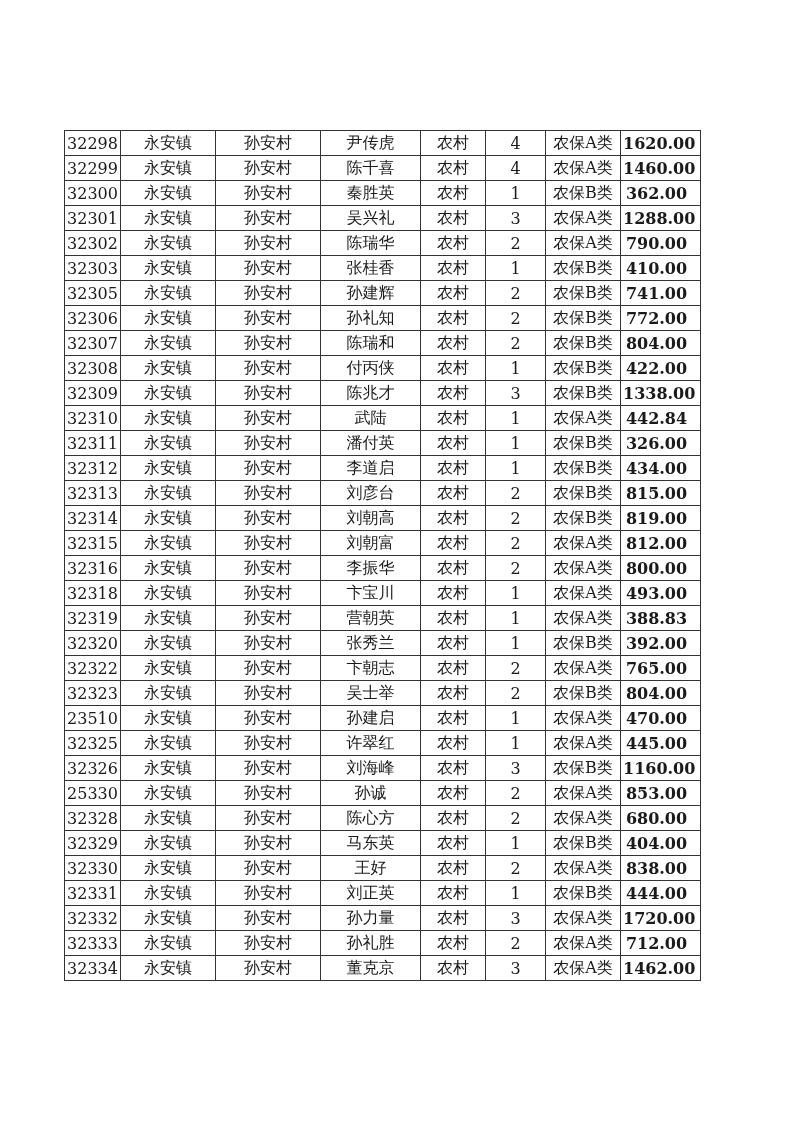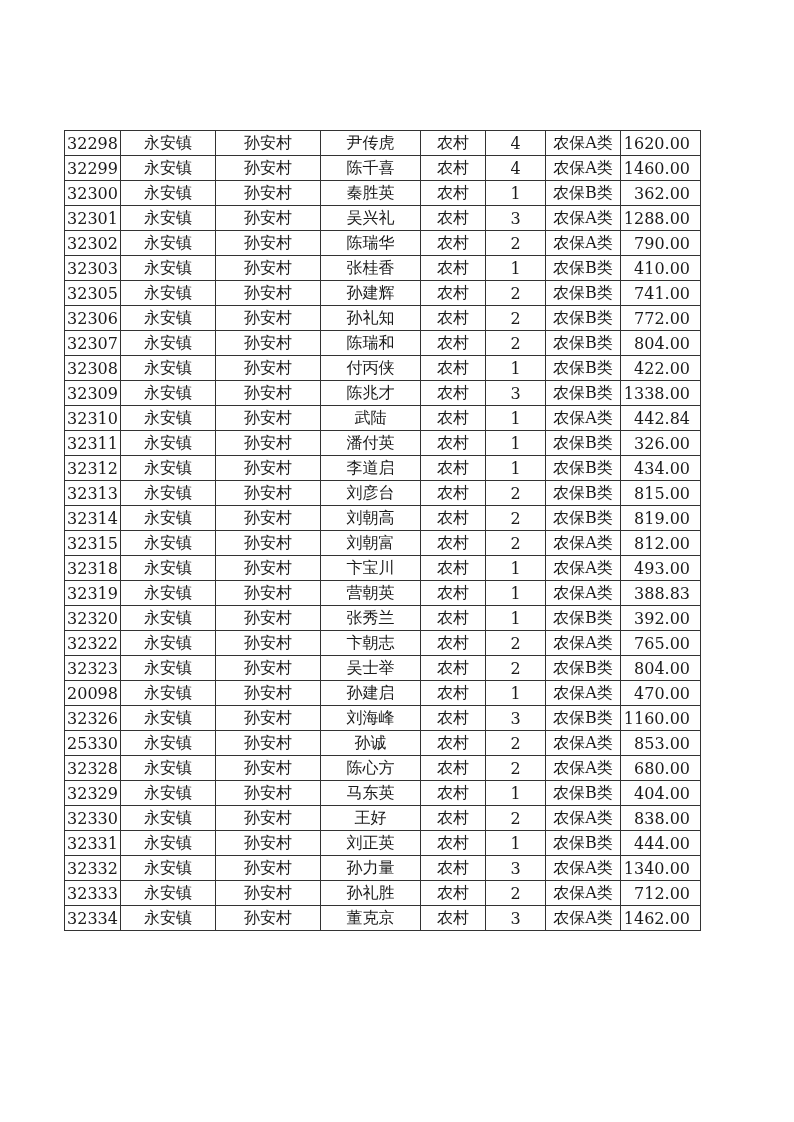--- a/index.html
+++ b/index.html
@@ -32,22 +32,22 @@
     border: 1px solid #333333;
     height: 24px;
     padding: 0 2px;
     text-align: center;
     vertical-align: middle;
     white-space: nowrap;
     overflow: hidden;
     font-family: "DejaVu Serif", "Liberation Serif", serif;
   }
   table.data-table td.c7 {
-    text-align: right;
     padding-right: 10px;
+    font-weight: bold;
   }
   col.w0 { width: 56px; }
   col.w1 { width: 95px; }
   col.w2 { width: 105px; }
   col.w3 { width: 100px; }
   col.w4 { width: 65px; }
   col.w5 { width: 60px; }
   col.w6 { width: 75px; }
   col.w7 { width: 80px; }
 </style>
@@ -231,20 +231,30 @@
           <td class="c0">32315</td>
           <td class="c1">永安镇</td>
           <td class="c2">孙安村</td>
           <td class="c3">刘朝富</td>
           <td class="c4">农村</td>
           <td class="c5">2</td>
           <td class="c6">农保A类</td>
           <td class="c7">812.00</td>
         </tr>
         <tr>
+          <td class="c0">32316</td>
+          <td class="c1">永安镇</td>
+          <td class="c2">孙安村</td>
+          <td class="c3">李振华</td>
+          <td class="c4">农村</td>
+          <td class="c5">2</td>
+          <td class="c6">农保A类</td>
+          <td class="c7">800.00</td>
+        </tr>
+        <tr>
           <td class="c0">32318</td>
           <td class="c1">永安镇</td>
           <td class="c2">孙安村</td>
           <td class="c3">卞宝川</td>
           <td class="c4">农村</td>
           <td class="c5">1</td>
           <td class="c6">农保A类</td>
           <td class="c7">493.00</td>
         </tr>
         <tr>
@@ -281,30 +291,40 @@
           <td class="c0">32323</td>
           <td class="c1">永安镇</td>
           <td class="c2">孙安村</td>
           <td class="c3">吴士举</td>
           <td class="c4">农村</td>
           <td class="c5">2</td>
           <td class="c6">农保B类</td>
           <td class="c7">804.00</td>
         </tr>
         <tr>
-          <td class="c0">20098</td>
+          <td class="c0">23510</td>
           <td class="c1">永安镇</td>
           <td class="c2">孙安村</td>
           <td class="c3">孙建启</td>
           <td class="c4">农村</td>
           <td class="c5">1</td>
           <td class="c6">农保A类</td>
           <td class="c7">470.00</td>
         </tr>
         <tr>
+          <td class="c0">32325</td>
+          <td class="c1">永安镇</td>
+          <td class="c2">孙安村</td>
+          <td class="c3">许翠红</td>
+          <td class="c4">农村</td>
+          <td class="c5">1</td>
+          <td class="c6">农保A类</td>
+          <td class="c7">445.00</td>
+        </tr>
+        <tr>
           <td class="c0">32326</td>
           <td class="c1">永安镇</td>
           <td class="c2">孙安村</td>
           <td class="c3">刘海峰</td>
           <td class="c4">农村</td>
           <td class="c5">3</td>
           <td class="c6">农保B类</td>
           <td class="c7">1160.00</td>
         </tr>
         <tr>
@@ -358,21 +378,21 @@
           <td class="c7">444.00</td>
         </tr>
         <tr>
           <td class="c0">32332</td>
           <td class="c1">永安镇</td>
           <td class="c2">孙安村</td>
           <td class="c3">孙力量</td>
           <td class="c4">农村</td>
           <td class="c5">3</td>
           <td class="c6">农保A类</td>
-          <td class="c7">1340.00</td>
+          <td class="c7">1720.00</td>
         </tr>
         <tr>
           <td class="c0">32333</td>
           <td class="c1">永安镇</td>
           <td class="c2">孙安村</td>
           <td class="c3">孙礼胜</td>
           <td class="c4">农村</td>
           <td class="c5">2</td>
           <td class="c6">农保A类</td>
           <td class="c7">712.00</td>

